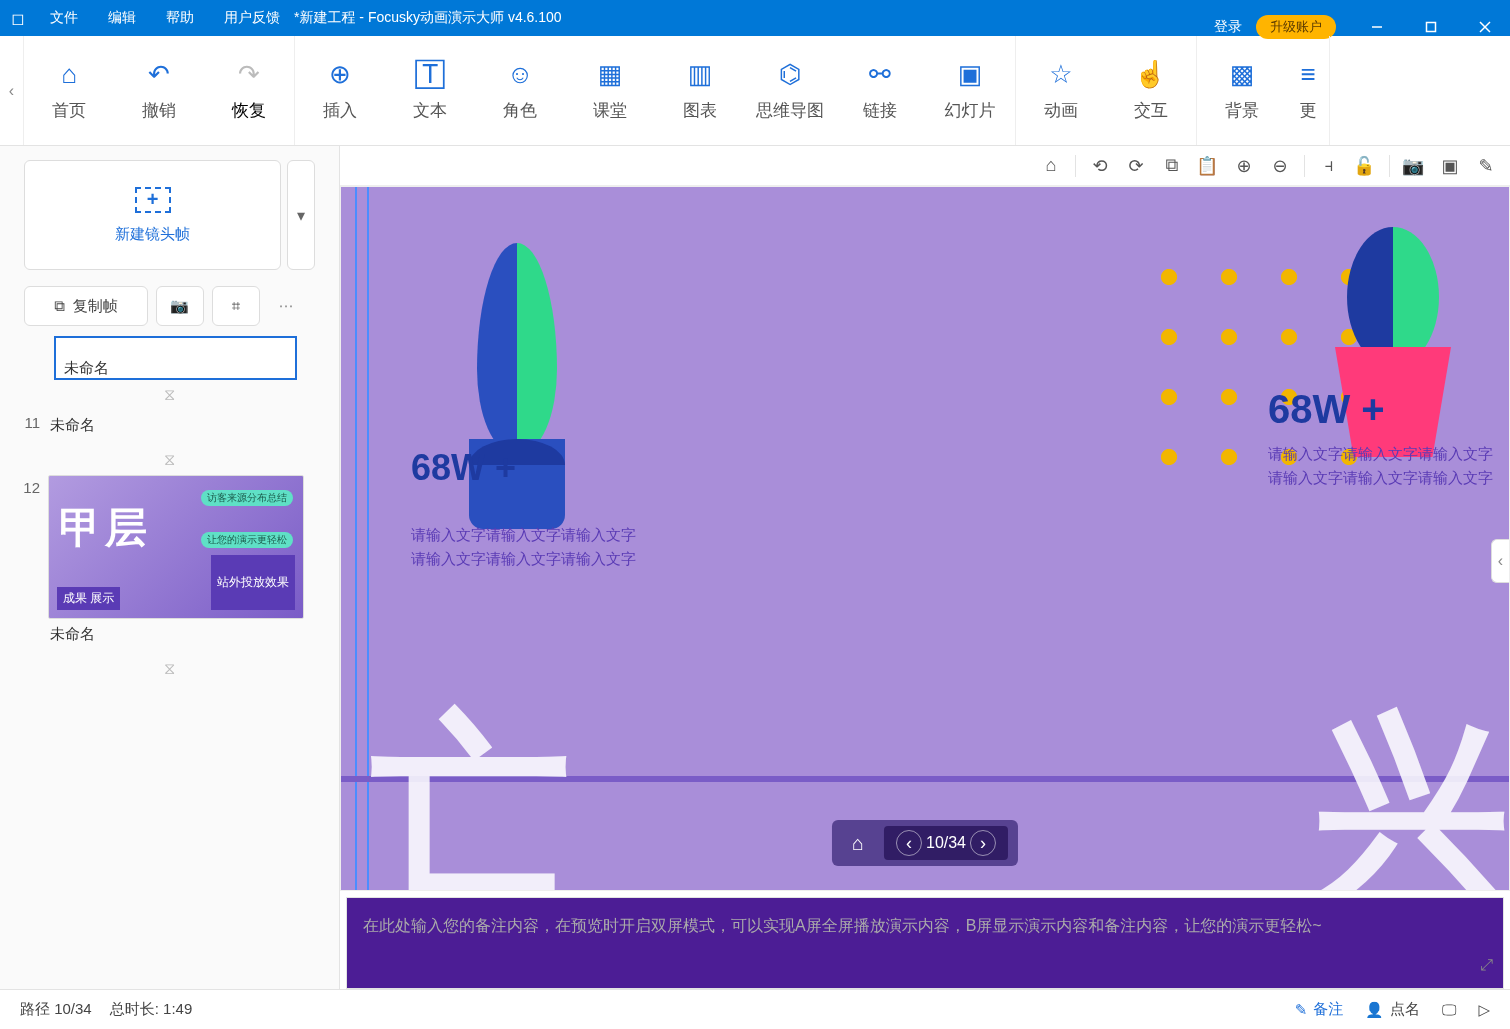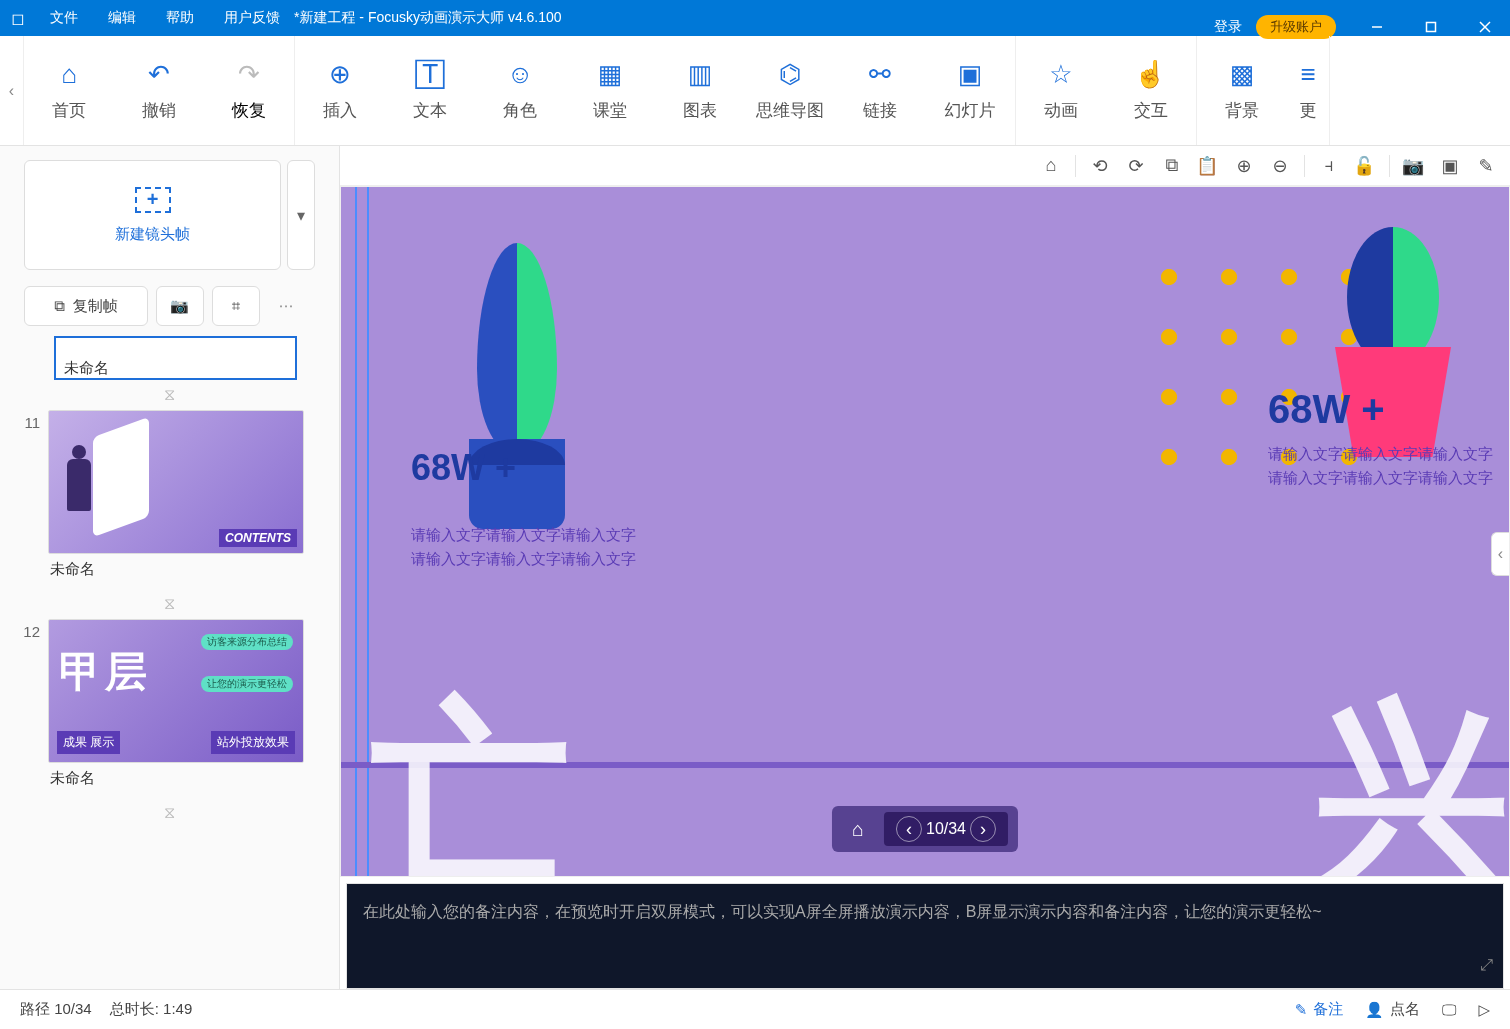--- a/index.html
+++ b/index.html
@@ -53,21 +53,21 @@
 .thumb-item .img { border: 1px solid #ddd; height: 144px; background: #a487d9; border-radius: 2px; overflow: hidden; position: relative; }
 .thumb-item .name { font-size: 15px; color: #333; padding: 6px 2px; }
 .thumb11 .img { background: linear-gradient(135deg,#c4b0e8,#8a6fd1); }
 .thumb11 .contents { position: absolute; right: 6px; bottom: 6px; background: #5a3bb5; color: #fff; font-size: 12px; padding: 2px 6px; font-style: italic; font-weight: bold; }
 .thumb11 .phone { position: absolute; left: 44px; top: 16px; width: 56px; height: 100px; background: #fff; border-radius: 6px; transform: skewY(-20deg); }
 .thumb11 .person { position: absolute; left: 18px; top: 48px; width: 24px; height: 52px; background: #3a2a6a; border-radius: 6px 6px 2px 2px; }
 .thumb11 .person::before { content: ""; position: absolute; top: -14px; left: 5px; width: 14px; height: 14px; background: #3a2a6a; border-radius: 50%; }
 .thumb12 .img { background: linear-gradient(135deg,#b29be0,#7a5cc7); }
 .thumb12 .bigtxt { position: absolute; left: 10px; top: 24px; font-size: 42px; font-weight: 900; color: #fff; letter-spacing: 4px; }
 .thumb12 .badge1 { position: absolute; left: 8px; bottom: 8px; background: #5a3bb5; color: #fff; font-size: 12px; padding: 3px 6px; }
-.thumb12 .badge2 { position: absolute; right: 8px; bottom: 8px; background: #5a3bb5; color: #fff; font-size: 12px; padding: 3px 6px; }
+.thumb12 .badge2 { position: absolute; right: 8px; bottom: 8px; background: #5a3bb5; color: #fff; font-size: 12px; padding: 19px 6px; }
 .thumb12 .chip { position: absolute; background: #5fe0c6; color: #1a5a4a; font-size: 10px; padding: 1px 6px; border-radius: 8px; }
 
 
 .canvas-area { flex: 1; display: flex; flex-direction: column; background: #fff; position: relative; }
 .canvas-toolbar { height: 40px; display: flex; align-items: center; justify-content: flex-end; gap: 0; padding: 0 6px; border-bottom: 1px solid #eee; }
 .canvas-toolbar .sep { width: 1px; height: 22px; background: #e3e3e3; margin: 0 6px; }
 .canvas-toolbar .tb { width: 36px; height: 32px; display: flex; align-items: center; justify-content: center; color: #555; cursor: pointer; font-size: 18px; }
 
 .canvas { flex: 1; background: #a98ed9; position: relative; overflow: hidden; border: 1px solid #eee; }
 .canvas .guide-v { position: absolute; top: 0; bottom: 0; width: 2px; background: #4a8dff; }
@@ -102,21 +102,21 @@
 .bc1 { left: 30px; } .bc2 { right: -40px; }
 
 .right-handle { position: absolute; right: 0; top: 50%; width: 18px; height: 44px; background: #fff; border: 1px solid #ddd; border-right: none; border-radius: 6px 0 0 6px; display: flex; align-items: center; justify-content: center; color: #888; cursor: pointer; }
 
 .nav-pill { position: absolute; left: 50%; bottom: 24px; transform: translateX(-50%); background: rgba(60,40,120,.75); border-radius: 6px; padding: 6px 10px; display: flex; align-items: center; gap: 10px; color: #fff; }
 .nav-pill .seg { background: rgba(40,20,90,.8); border-radius: 4px; display: flex; align-items: center; gap: 4px; padding: 4px 12px; font-size: 16px; }
 .nav-pill .home { width: 32px; height: 32px; display: flex; align-items: center; justify-content: center; font-size: 20px; }
 .nav-pill .arr { cursor: pointer; font-size: 18px; border: 1px solid rgba(255,255,255,.5); border-radius: 50%; width: 26px; height: 26px; display: flex; align-items: center; justify-content: center; }
 
 
-.notes { height: 106px; border: 1px solid #e3e3e3; margin: 6px 6px 0 6px; background: #0f172a; position: relative; padding: 14px 46px 8px 16px; font-size: 16px; color: #aaa; line-height: 1.7; }
+.notes { height: 92px; border: 1px solid #e3e3e3; margin: 6px 6px 0 6px; background: #4c1d95; position: relative; padding: 14px 46px 8px 16px; font-size: 16px; color: #aaa; line-height: 1.7; }
 .notes .expand { position: absolute; right: 10px; bottom: 10px; color: #888; cursor: pointer; font-size: 16px; }
 
 
 .statusbar { height: 40px; background: #fff; border-top: 1px solid #e3e3e3; display: flex; align-items: center; padding: 0 20px; font-size: 15px; color: #444; }
 .statusbar .left { flex: 1; display: flex; gap: 18px; }
 .statusbar .right { display: flex; align-items: center; gap: 22px; }
 .statusbar .right .item { display: flex; align-items: center; gap: 6px; cursor: pointer; color: #444; }
 .statusbar .right .item.active { color: #1e6fd9; }
 </style>
 </head>
@@ -249,25 +249,20 @@
       <div class="tool more">⋯</div>
     </div>
 
     <div class="thumbs">
       <div class="thumb-sel">未命名</div>
       <div class="tween">⧖</div>
 
       <div class="thumb-item thumb11">
         <div class="num">11</div>
         <div class="card">
-          <div class="img">
-            <div class="phone"></div>
-              <div class="person"></div>
-            <div class="contents">CONTENTS</div>
-          </div>
           <div class="name">未命名</div>
         </div>
       </div>
       <div class="tween">⧖</div>
 
       <div class="thumb-item thumb12">
         <div class="num">12</div>
         <div class="card">
           <div class="img">
             <div class="bigtxt">甲层</div>

